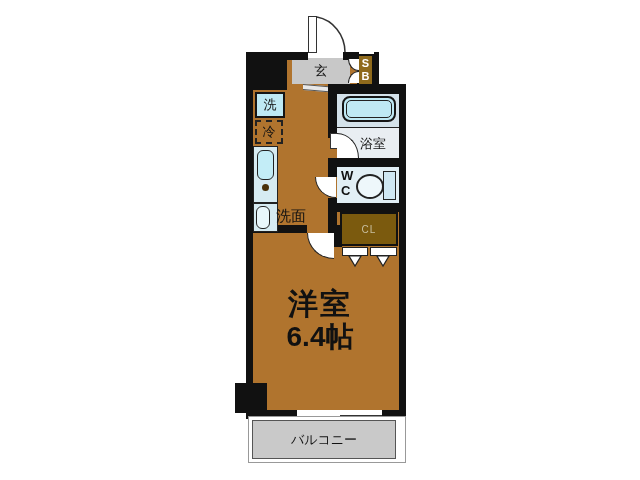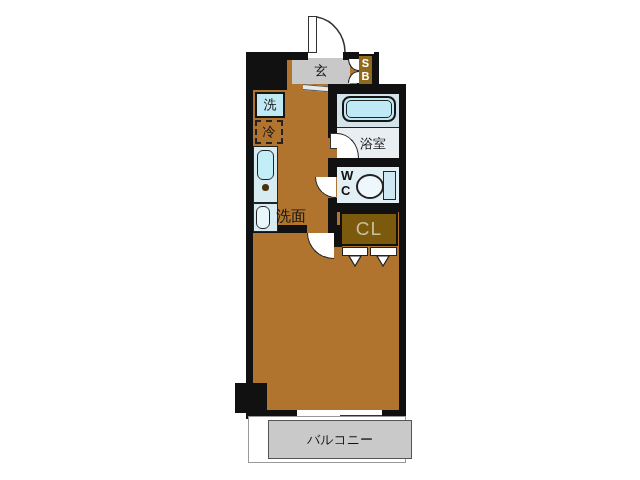--- a/index.html
+++ b/index.html
@@ -10,21 +10,21 @@
   .abs{position:absolute;box-sizing:border-box;}
   .wall{position:absolute;background:#111;box-sizing:border-box;}
   .lbl{display:flex;align-items:center;justify-content:center;}
   
   .floor{background:#b0742e;}
   .genkan{background:#c8c8c8;font-size:13px;}
   .step{background:#e8e8e8;border-top:1px solid #555;border-bottom:1px solid #555;transform:skewY(5deg);transform-origin:left center;}
   .bath-upper{background:#d4e2ea;}
   .bath-lower{background:#e9eef2;border-top:1.5px solid #222;font-size:13px;}
   .wc-room{background:#e2eff5;}
-  .cl-box{background:#7b5a0e;border:2px solid #111;color:#c8bfa0;font-size:19px;letter-spacing:1px;}
+  .cl-box{background:#7b5a0e;border:2px solid #111;color:#c8bfa0;font-size:10px;letter-spacing:1px;}
   .sb-box{background:#8f6a1c;border:2px solid #111;color:#fff;font-size:11px;font-weight:bold;
           display:flex;flex-direction:column;align-items:center;justify-content:center;line-height:13px;}
   
   .unit-blue{background:#bfeaf4;border:2px solid #151515;font-size:13px;}
   .fridge{border:2px dashed #222;font-size:13px;}
   .counter{background:#d6ebf2;border:1.5px solid #222;}
   .sink{background:#c3edf7;border:1.5px solid #222;border-radius:6px;}
   .basin{background:#e9f7fb;border:1.5px solid #222;border-radius:6px;}
   .dot{background:#4a3008;border-radius:50%;}
   .tub{background:#bfe9f4;border:2px solid #151515;border-radius:8px;}
@@ -121,28 +121,32 @@
   <div class="abs wc-letter" style="left:341px;top:169px;">W</div>
   <div class="abs wc-letter" style="left:341px;top:184px;">C</div>
   <div class="abs tank" style="left:383px;top:171px;width:13px;height:29px;"></div>
   <div class="abs bowl" style="left:356px;top:174px;width:28px;height:25px;"></div>
   <div class="abs disc disc-bl" style="left:315px;top:177px;width:21px;height:21px;"></div>
 
   <div class="abs panel" style="left:342px;top:247px;width:26px;height:9px;"></div>
   <div class="abs panel" style="left:370px;top:247px;width:27px;height:9px;"></div>
 
   <div class="abs disc disc-bl" style="left:307px;top:233px;width:27px;height:26px;"></div>
+  <div class="abs room-label" style="left:250px;top:287px;width:140px;">
+    <div class="l1">洋室</div>
+    <div class="l2">6.4帖</div>
+  </div>
 
   <div class="abs win" style="left:297px;top:412px;width:85px;height:7px;">
     <div class="s1"></div>
     <div class="s2"></div>
   </div>
 
   <div class="abs balc-outer" style="left:248px;top:416px;width:158px;height:47px;"></div>
-  <div class="abs balc-inner lbl" style="left:268px;top:420px;width:144px;height:39px;">
+  <div class="abs balc-inner lbl" style="left:252px;top:420px;width:144px;height:39px;">
     <span>バルコニー</span>
   </div>
 
   <svg class="overlay" width="640" height="480" viewBox="0 0 640 480">
     <path d="M317 17 A34 36 0 0 1 345 52" fill="none" stroke="#333" stroke-width="1.5"></path>
     <polygon points="349,256 361,256 355,266" fill="#fff" stroke="#222" stroke-width="1.2"></polygon>
     <polygon points="377,256 389,256 383,266" fill="#fff" stroke="#222" stroke-width="1.2"></polygon>
   </svg>
 
 </div>

